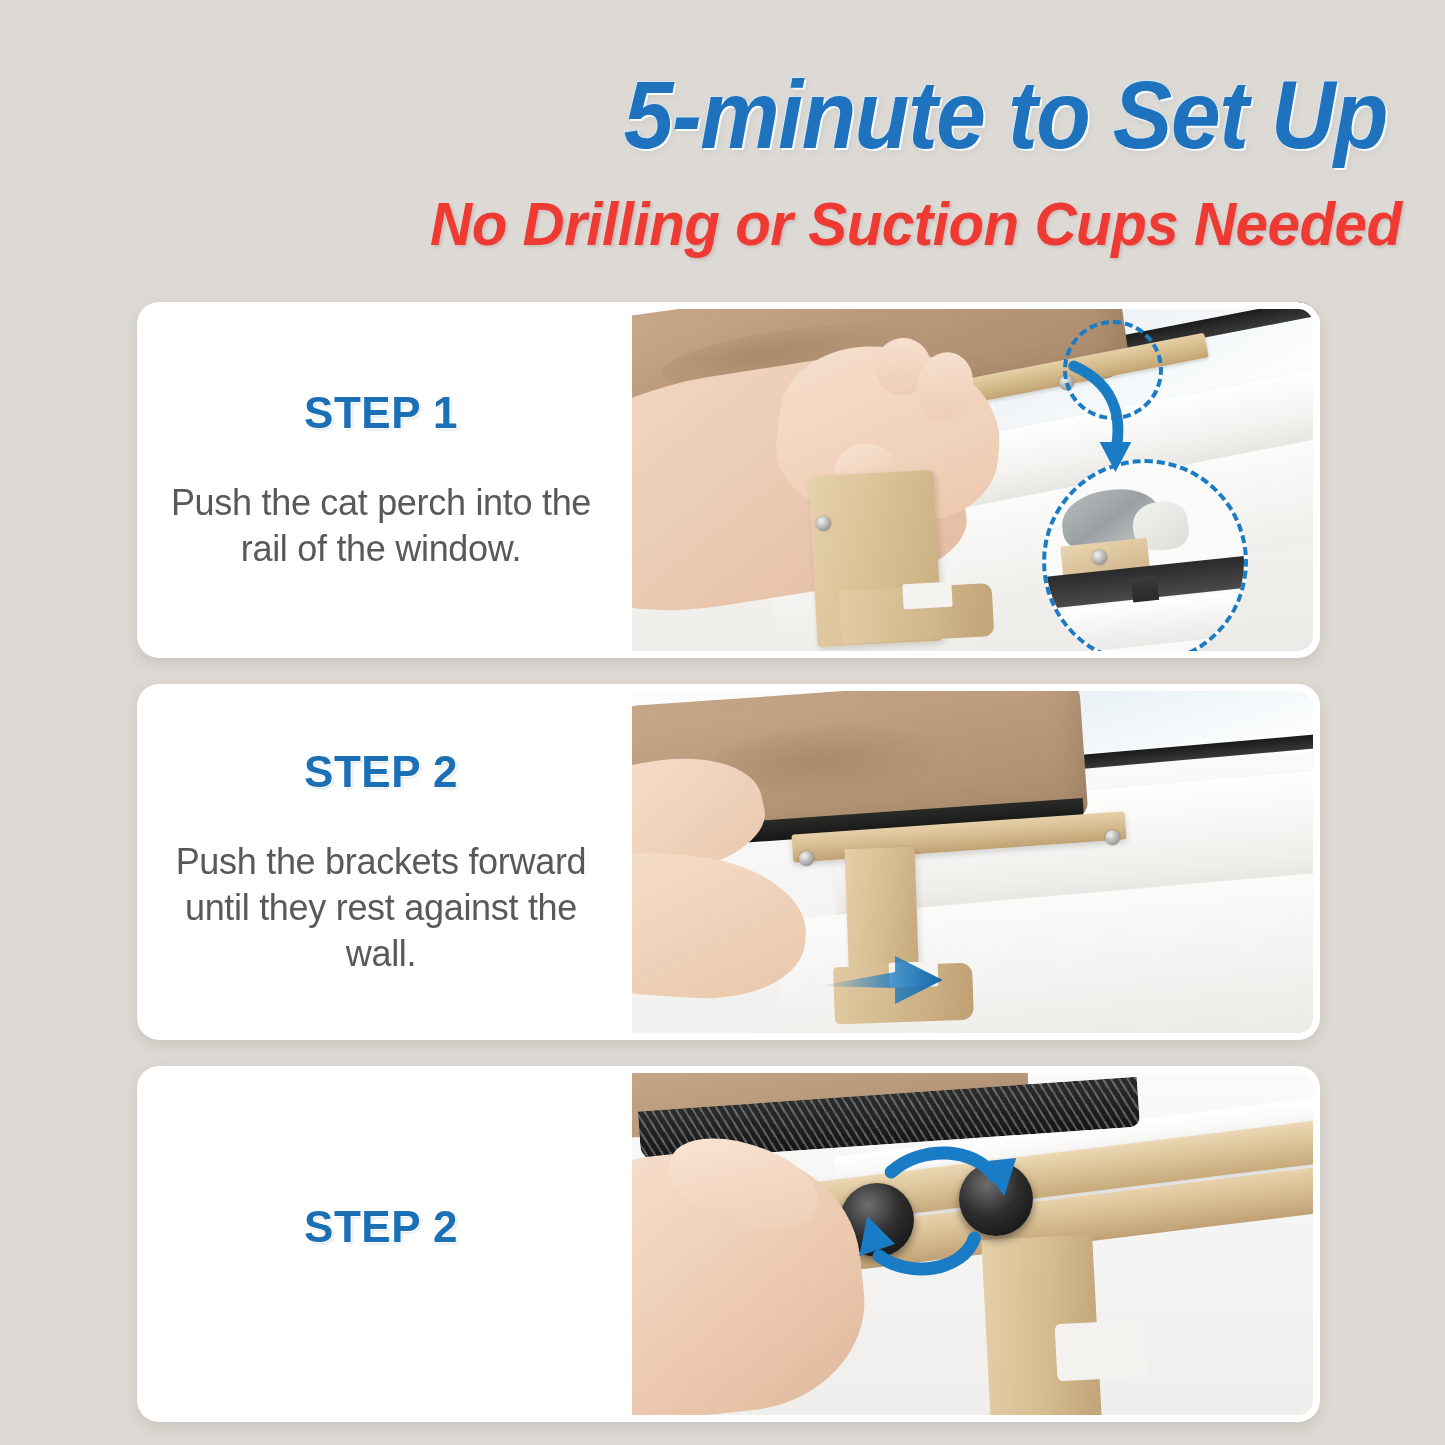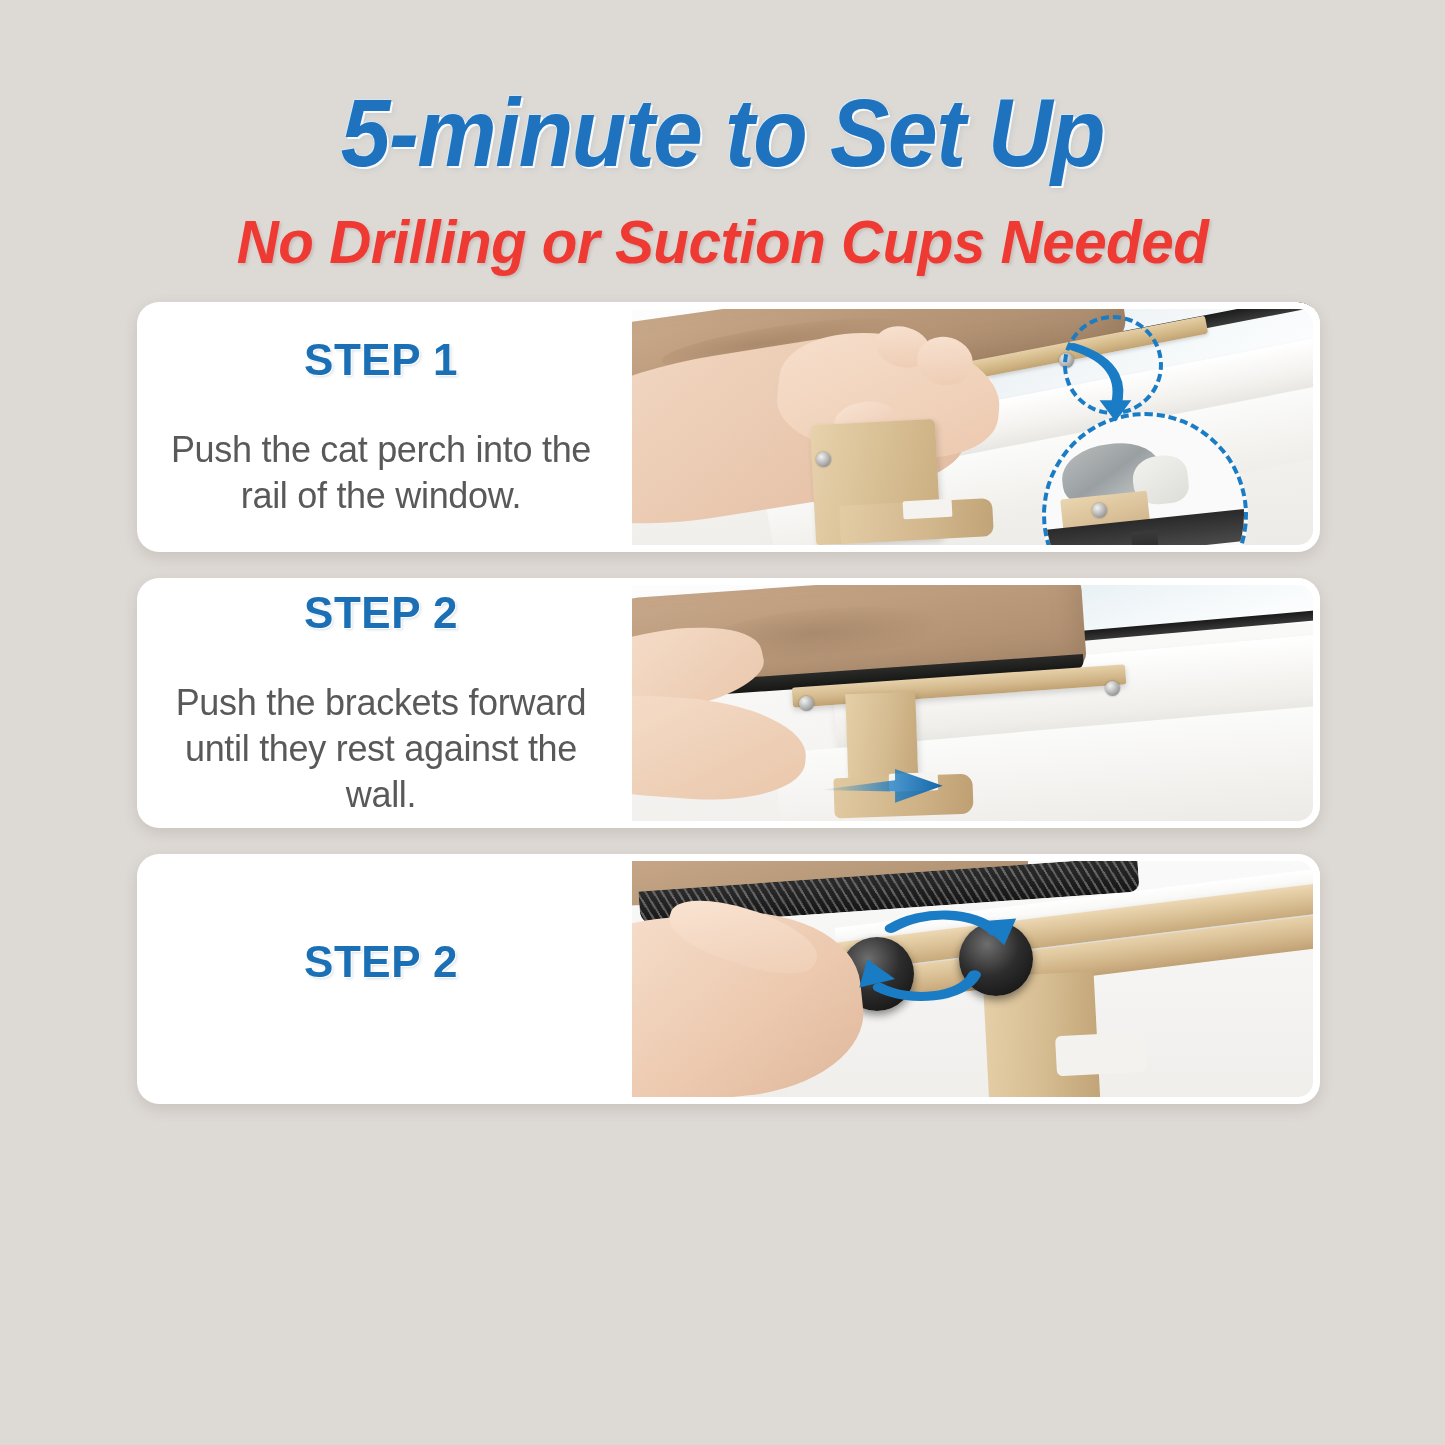--- a/index.html
+++ b/index.html
@@ -7,23 +7,22 @@
     width:1445px;height:1445px;
     background:#ddd9d4;
     font-family:"Liberation Sans", sans-serif;
     overflow:hidden;
     position:relative;
   }
 
   
   .header{
     width:100%;
-    padding-top:42px;
-    text-align:center;
-    margin-top:42px;
+    padding-top:66px;
+    text-align:right;
   }
   .headline{
     font-family:"Liberation Sans", sans-serif;
     font-size:97px;
     font-weight:bold;
     font-style:italic;
     color:#1e72be;
     letter-spacing:-1.5px;
     line-height:1.0;
     margin:0;
@@ -49,21 +48,21 @@
   
   .cards{
     position:absolute;
     left:137px; top:302px;
     width:1183px;
   }
   .card{
     position:relative;
     background:#ffffff;
     border-radius:22px;
-    height:250px;
+    height:356px;
     margin-bottom:26px;
     box-shadow:0 5px 14px rgba(120,110,100,.20);
     overflow:hidden;
     display:flex;
   }
   .card-text{
     width:488px;
     flex:0 0 488px;
     display:flex;
     flex-direction:column;

